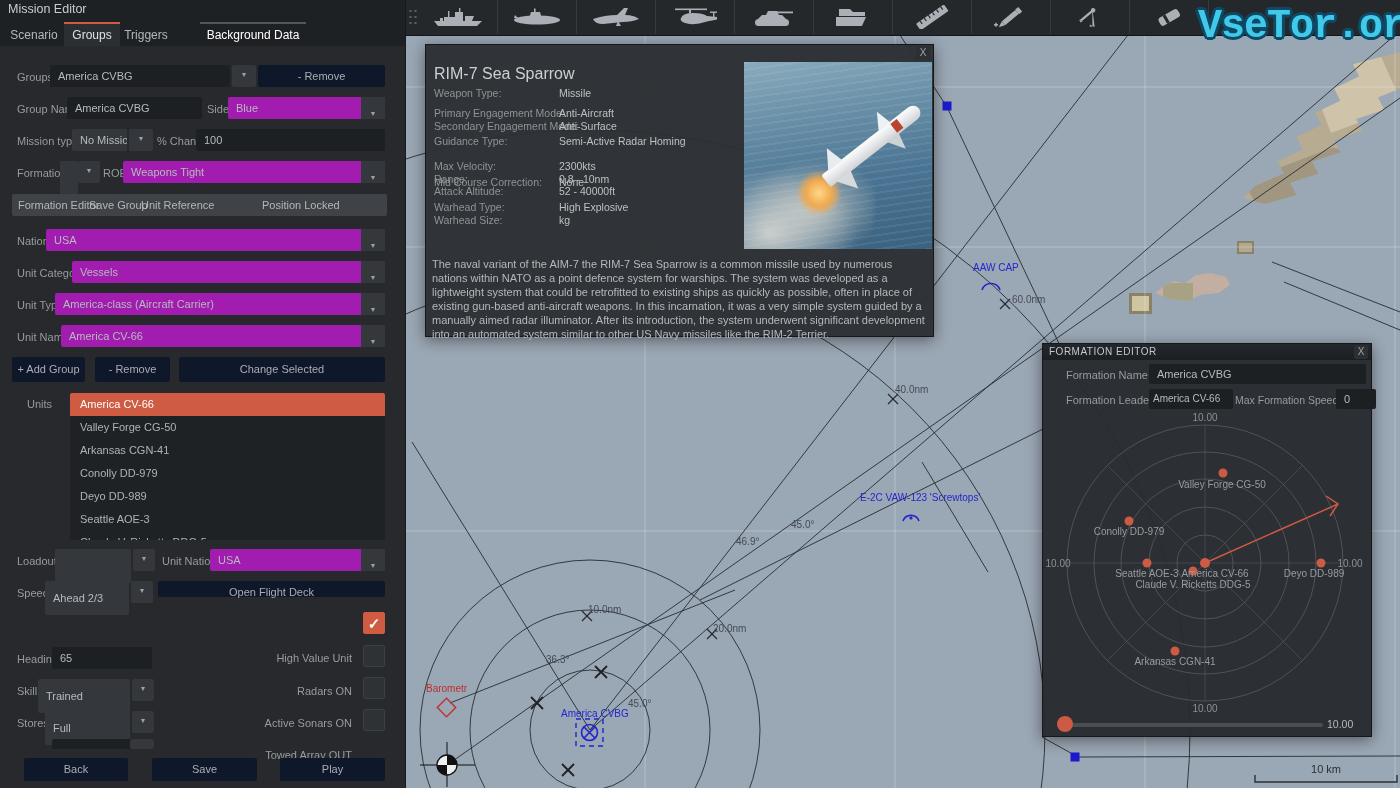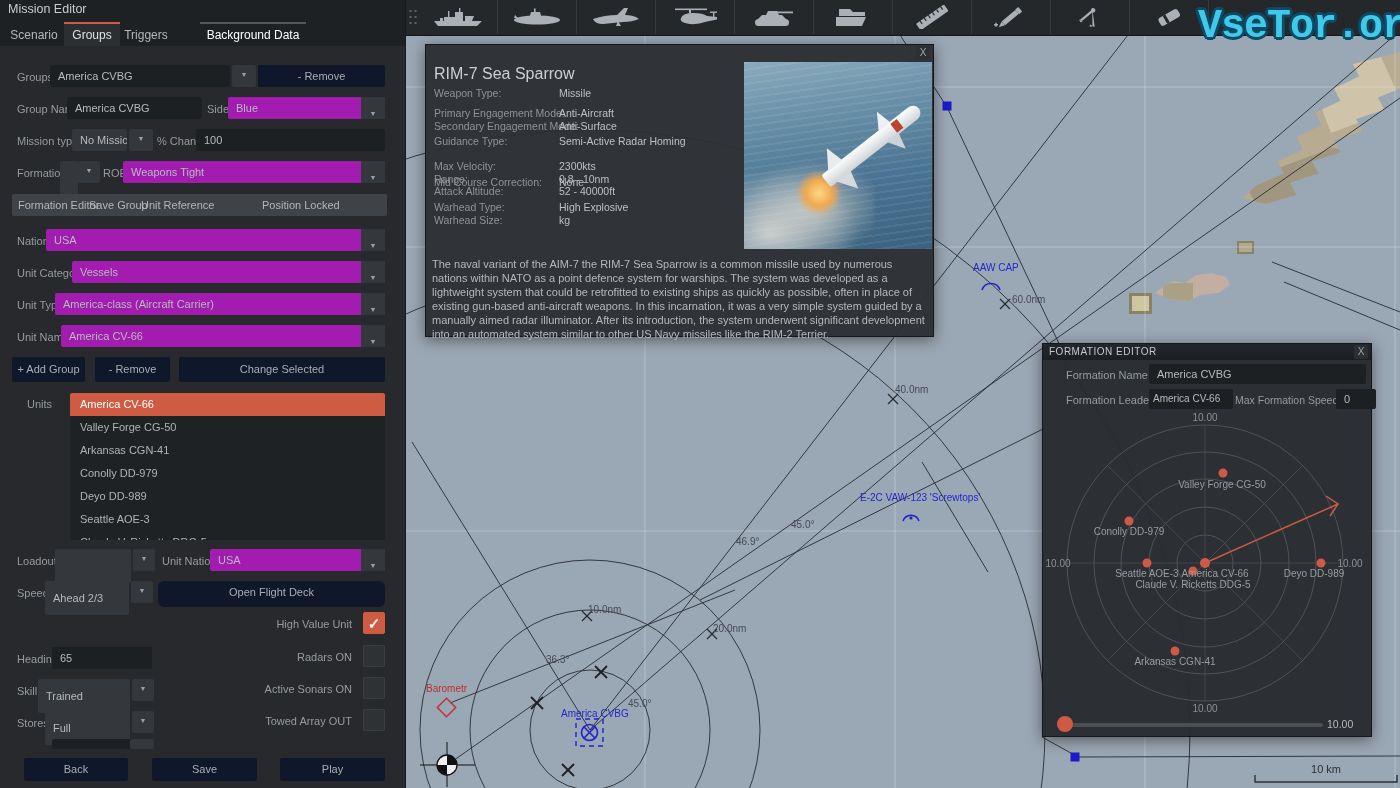--- a/index.html
+++ b/index.html
@@ -9,21 +9,21 @@
   
   #panel{position:absolute;left:0;top:0;width:405px;height:788px;background:#27292c;z-index:6;
          border-right:1px solid #17191b;}
   #panel-head{position:absolute;left:0;top:0;width:405px;height:46px;background:#1e2124;}
   .ptitle{position:absolute;left:8px;top:2px;font-size:12.5px;color:#c9cdd0;}
   .tab{position:absolute;top:22px;height:22px;text-align:center;font-size:12px;color:#b3b8bb;
        line-height:22px;border-top:2px solid transparent;}
   .tab.active{background:#2c2f32;border-top-color:#cf5b42;color:#dfe2e4;}
   .tab.disabled{color:#ffffff;border-top-color:#53575a;margin-left:20px;}
   .lbl{position:absolute;font-size:11px;color:#969ca0;white-space:nowrap;}
-  .lblr{position:absolute;font-size:11px;color:#969ca0;white-space:nowrap;text-align:right;}
+  .lblr{position:absolute;font-size:11px;color:#969ca0;white-space:nowrap;text-align:right;margin-top:34px;}
   .inp{position:absolute;background:#1d2023;border-radius:2px;color:#b6bbbe;font-size:11px;
        padding:0 8px;white-space:nowrap;overflow:hidden;line-height:22px;}
   .sel{position:absolute;background:#34383c;border-radius:2px;color:#b6bbbe;font-size:11px;
        padding:6px 8px;white-space:nowrap;overflow:hidden;line-height:22px;}
   .dd{position:absolute;background:#a21caf;border-radius:2px;color:#b6bbbe;font-size:11px;
       line-height:22px;}
   .dd .val{position:absolute;left:8px;top:0;right:26px;overflow:hidden;white-space:nowrap;}
   .dda{position:absolute;right:0;top:0;bottom:0;width:24px;background:#34383c;
        border-radius:0 2px 2px 0;}
   .dda::after,.abtn::after{content:"▼";position:absolute;left:0;right:0;top:50%;margin-top:-5px;
@@ -389,21 +389,21 @@
     <div class="abtn" style="left:133px;top:549px;width:22px;height:22px;"></div>
     <span class="lbl" style="left:162px;top:555px;">Unit Nation</span>
     <div class="dd" style="left:210px;top:549px;width:175px;height:22px;">
       <span class="val">USA</span>
       <span class="dda"></span>
     </div>
 
     <span class="lbl" style="left:17px;top:587px;">Speed</span>
     <div class="sel" style="left:45px;top:581px;width:68px;height:22px;">Ahead 2/3</div>
     <div class="abtn" style="left:131px;top:581px;width:22px;height:22px;"></div>
-    <div class="btn" style="left:158px;top:581px;width:227px;height:26px;line-height:22px;border-radius:6px;">Open Flight Deck</div>
+    <div class="btn" style="left:158px;top:581px;width:227px;height:16px;line-height:22px;">Open Flight Deck</div>
 
     <span class="lblr" style="left:180px;top:618px;width:172px;">High Value Unit</span>
     <div class="chk on" style="left:363px;top:612px;"></div>
 
     <span class="lbl" style="left:17px;top:653px;">Heading</span>
     <div class="inp" style="left:52px;top:647px;width:84px;height:22px;">65</div>
     <span class="lblr" style="left:180px;top:651px;width:172px;">Radars ON</span>
     <div class="chk" style="left:363px;top:645px;"></div>
 
     <span class="lbl" style="left:17px;top:685px;">Skill</span>

